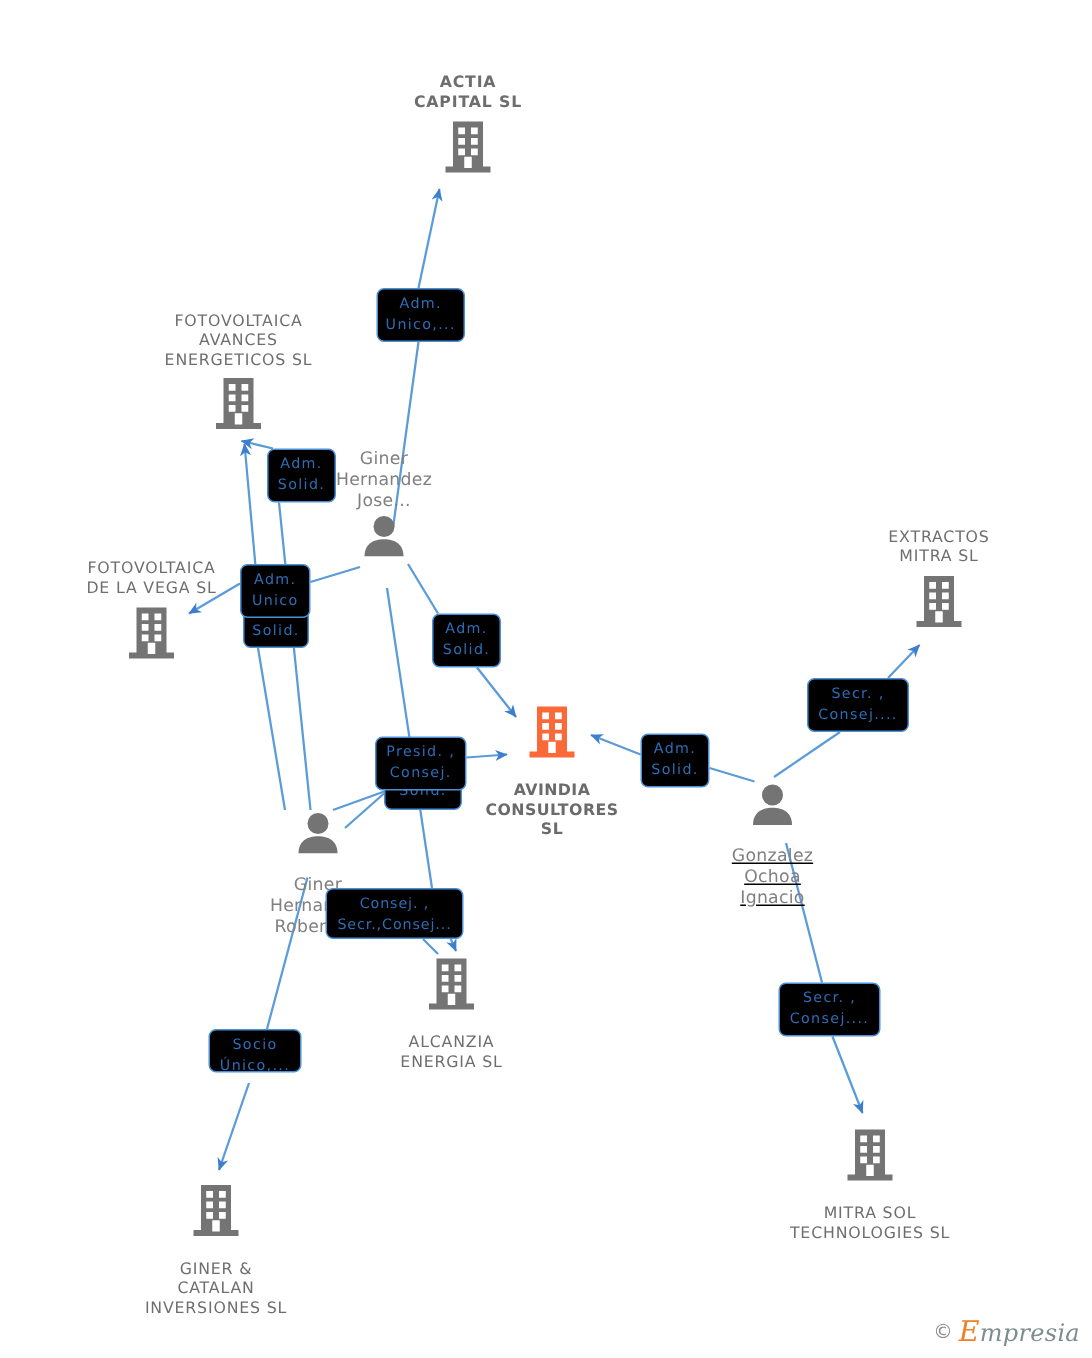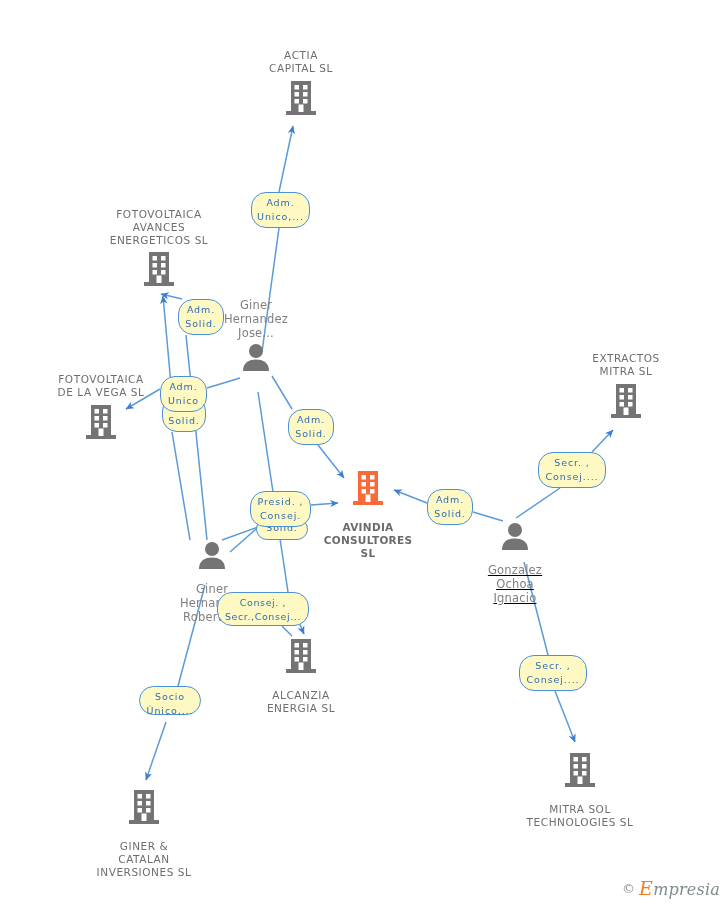--- a/index.html
+++ b/index.html
@@ -57,22 +57,22 @@
     font-size: 10.5px;
     letter-spacing: 0.3px;
   }
   .node.caption-top .caption   { margin-top: 0; margin-bottom: 3px; }
 
   
   .chip {
     position: absolute;
     box-sizing: border-box;
     border: 1.4px solid #4a90d9;
-    border-radius: 15px;
-    background: #fef9c3;
+    border-radius: 5px;
+    background: #000000;
     color: #2f6cb5;
     font-size: 9.5px;
     letter-spacing: 0.9px;
     line-height: 1.45;
     text-align: center;
     padding: 3px 4px 3px 4px;
     white-space: pre-line;
   }
 
   
@@ -145,21 +145,21 @@
       <path d="M 427 503 L 394 490" marker-end="url(#arrow)"></path>
 
       <path d="M 516 518 L 560 488"></path>
       <path d="M 592 452 L 613 430" marker-end="url(#arrow)"></path>
 
       <path d="M 524 562 L 548 655"></path>
       <path d="M 555 691 L 575 742" marker-end="url(#arrow)"></path>
     </g>
   </svg>
 
-  <div class="node company caption-top" style="left:301px; top:49px;">
+  <div class="node company caption-top" style="left:312px; top:49px;font-weight:bold;">
     <span class="caption">ACTIA
 CAPITAL SL</span>
     <span class="glyph">
       <svg width="34" height="40" viewBox="0 0 34 40">
           <g fill="#747474">
         <rect x="7" y="3" width="20" height="31"></rect>
             <rect x="2" y="33" width="30" height="4"></rect>
         <g fill="#ffffff">
           <rect x="10.5" y="7" width="4.5" height="4.5"></rect>
               <rect x="19" y="7" width="4.5" height="4.5"></rect>

